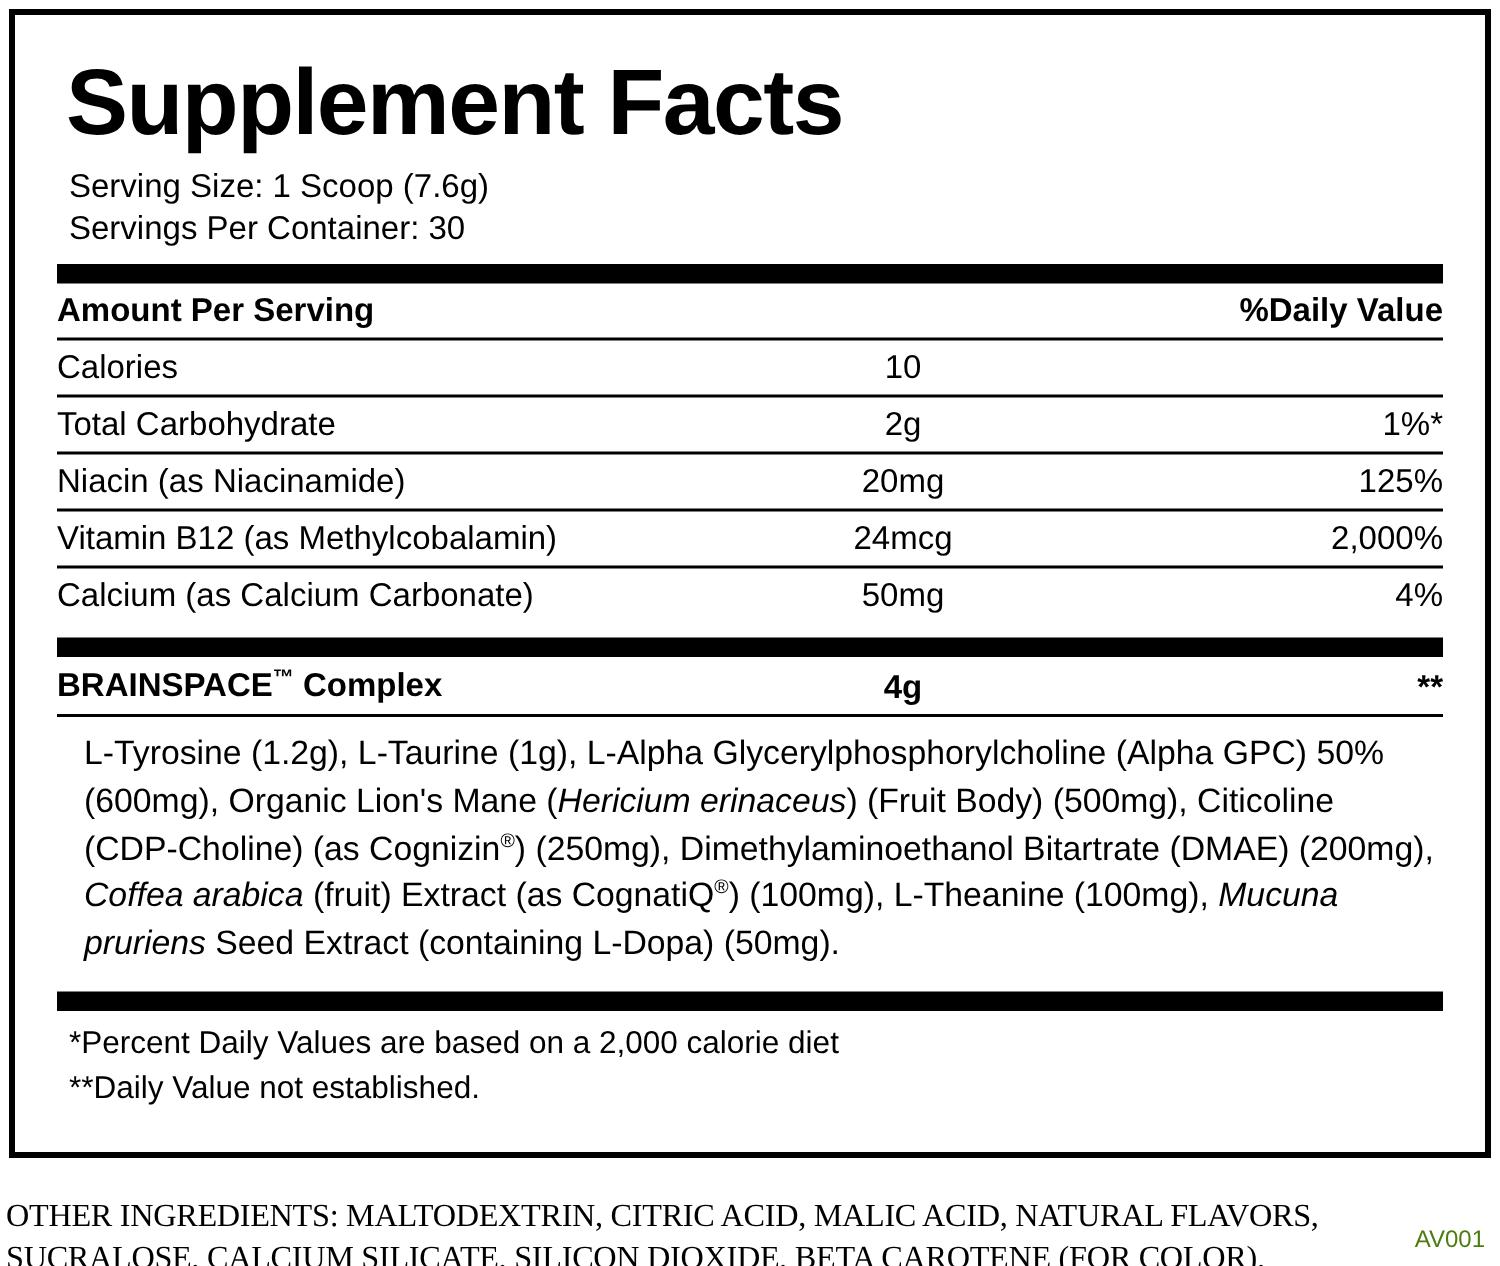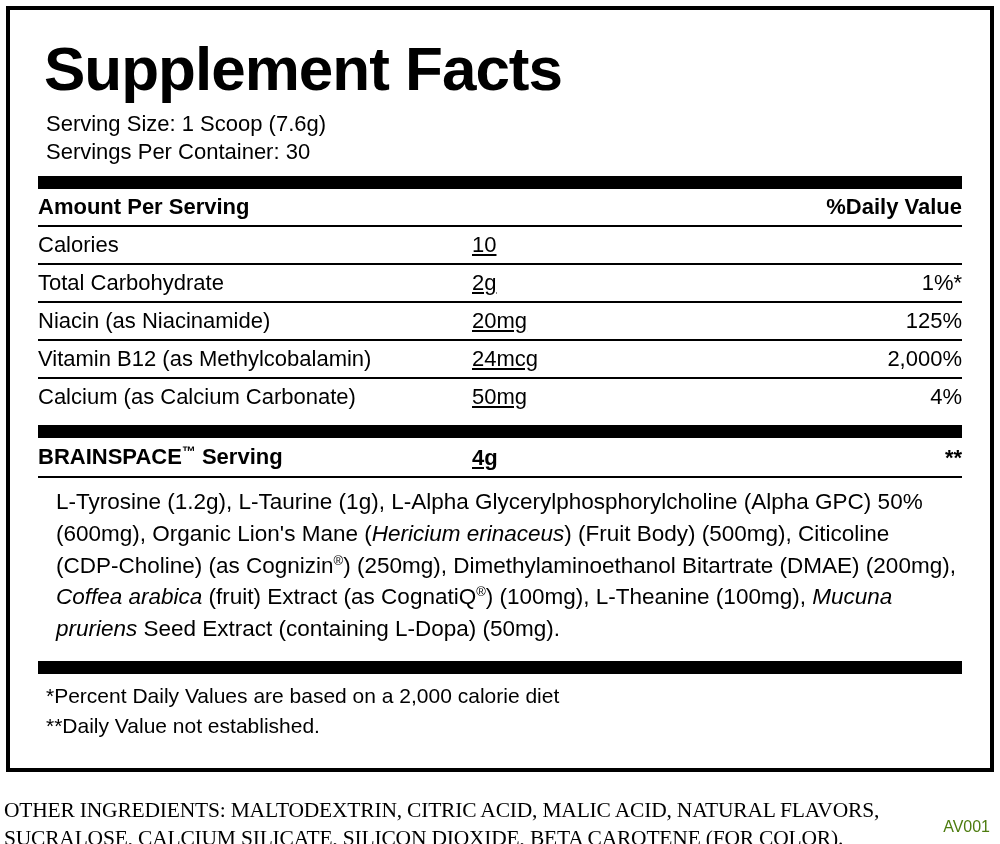--- a/index.html
+++ b/index.html
@@ -54,21 +54,21 @@
   }
   table.facts td {
     font-size: 22px;
     padding: 5px 0 5px 0;
     vertical-align: bottom;
   }
   table.facts tr.bordered td {
     border-bottom: 2px solid #000000;
   }
   td.col-name { text-align: left; padding-left: 8px; }
-  td.col-amt { width: 260px; text-decoration: underline; }
+  td.col-amt { text-align: center; width: 260px; }
   td.col-dv  { text-align: right; width: 230px; padding-right: 6px;}
   .hdr td { font-weight: bold; font-size: 23px; padding-bottom: 4px;}
   .complex td { font-weight: bold; font-size: 23px; }
   .blend {
     font-size: 22.5px;
     line-height: 1.42;
     padding: 8px 6px 6px 18px;
     text-align: left;
   }
   .blend i { font-style: italic; }
@@ -145,21 +145,21 @@
         <td class="col-dv">4%</td>
       </tr>
     </tbody>
       </table>
 
     <div class="rule-thick"></div>
 
     <table class="facts">
       <tbody>
           <tr class="complex bordered">
-        <td class="col-name"><span>BRAINSPACE</span><span class="tm">™</span><span> Serving</span></td>
+        <td class="col-name"><span>BRAINSPACE</span><span class="tm">™</span><span> Complex</span></td>
         <td class="col-amt">4g</td>
         <td class="col-dv">**</td>
       </tr>
     </tbody>
       </table>
 
     <div class="blend">
       L-Tyrosine (1.2g), L-Taurine (1g), L-Alpha Glycerylphosphorylcholine (Alpha GPC)
       50% (600mg), Organic Lion's Mane (<i>Hericium erinaceus</i>) (Fruit Body) (500mg),
       Citicoline (CDP-Choline) (as Cognizin<sup>®</sup>) (250mg), Dimethylaminoethanol Bitartrate

